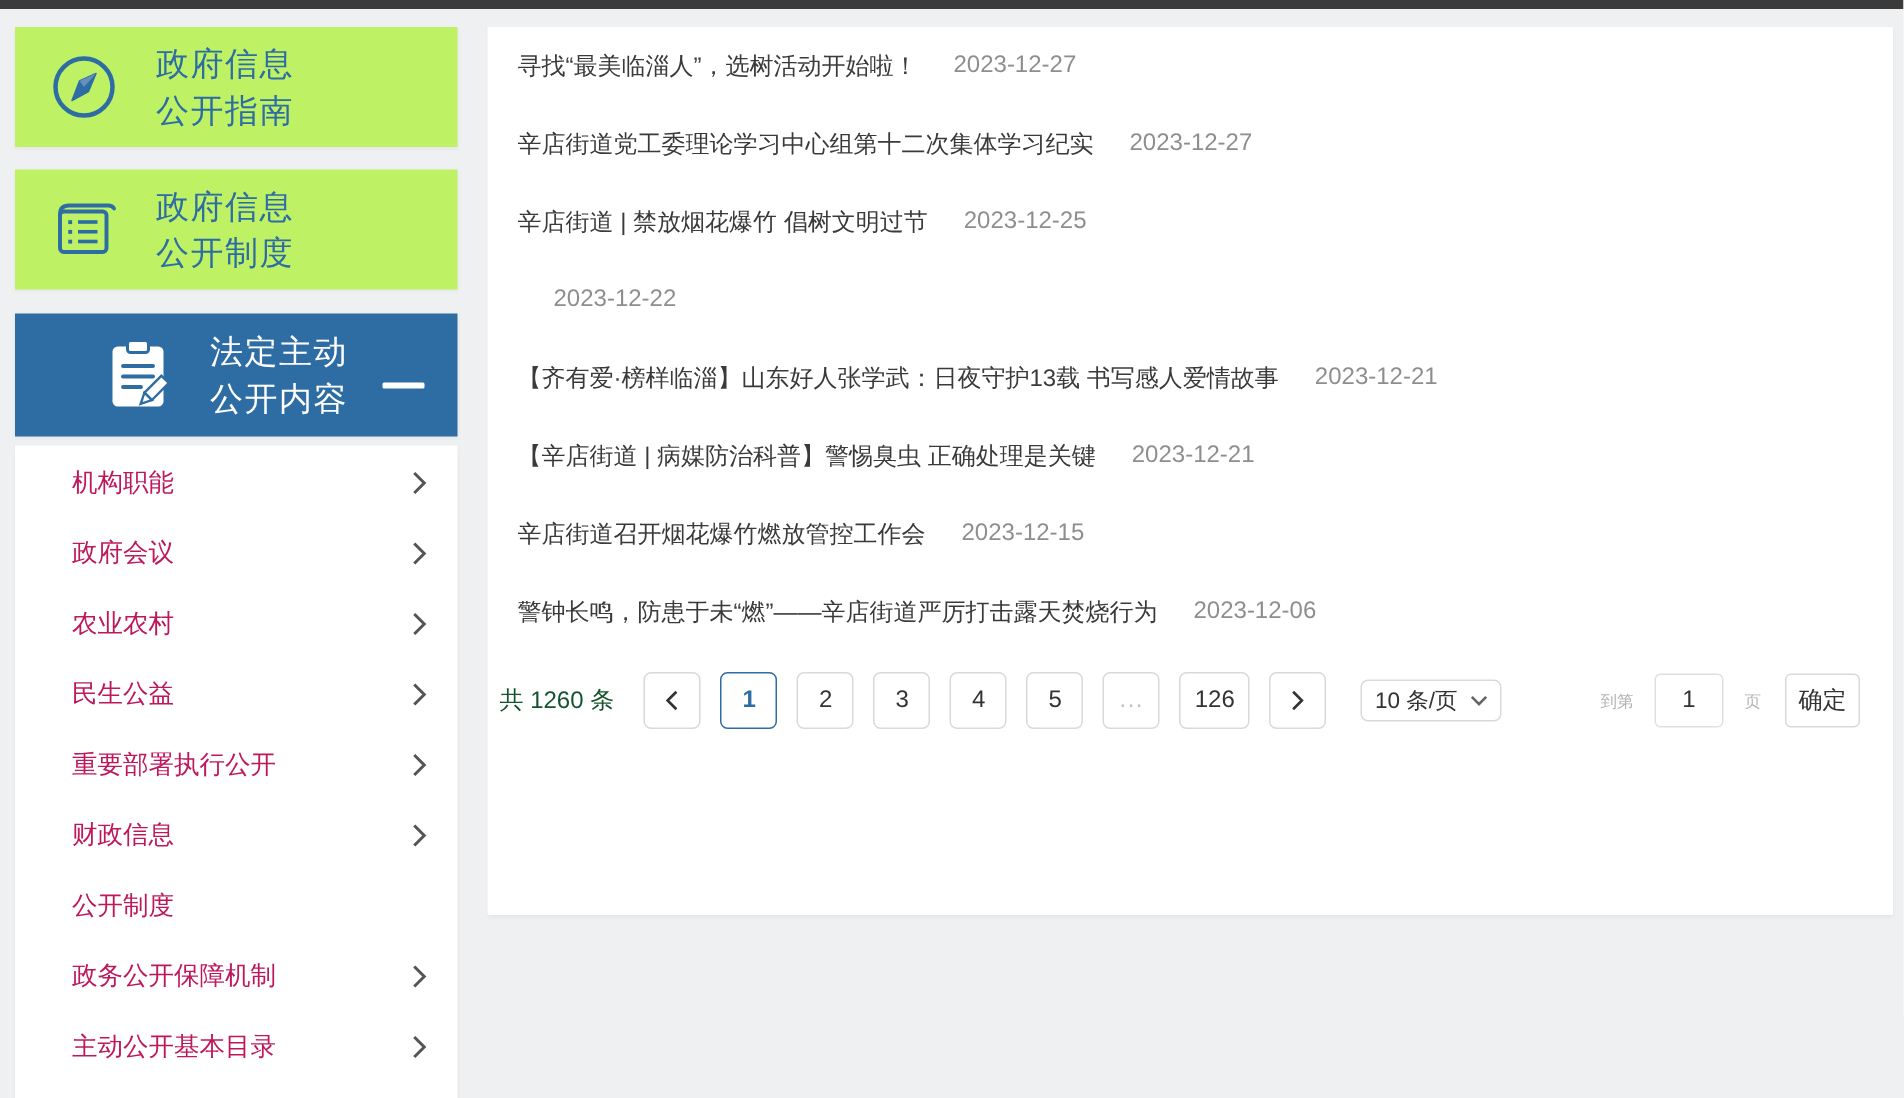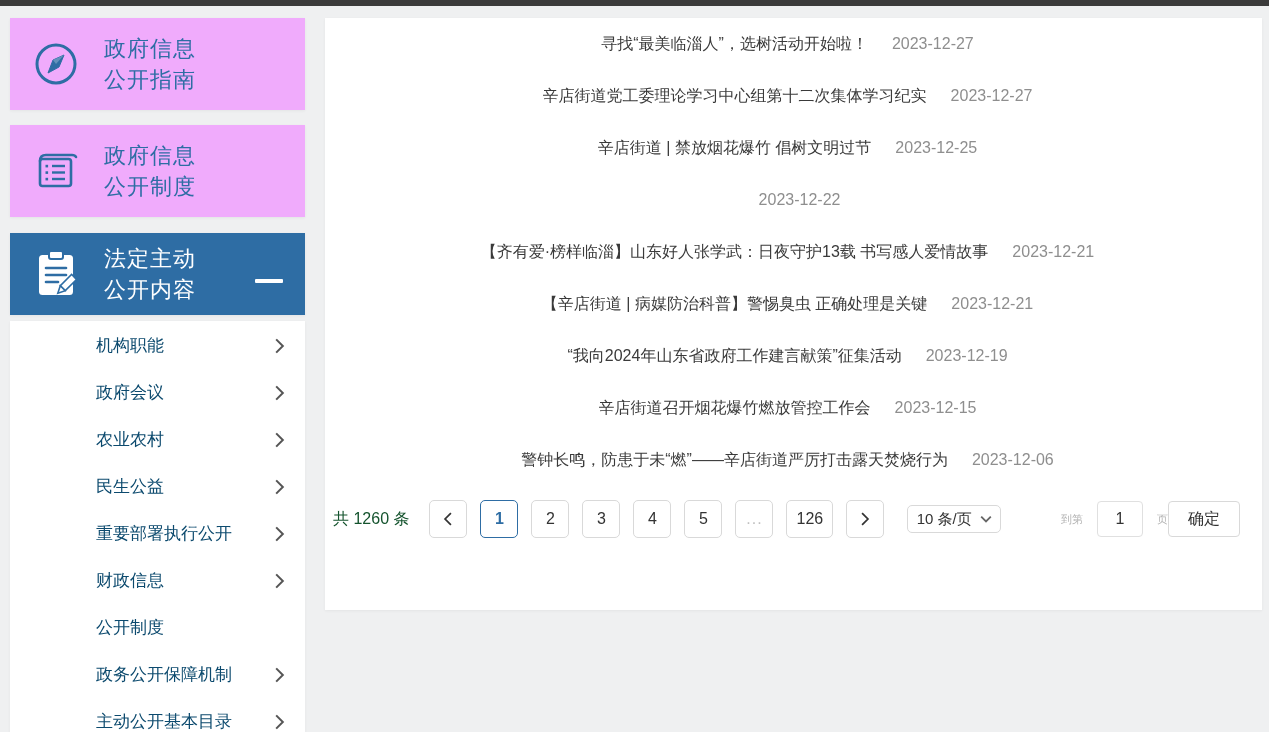--- a/index.html
+++ b/index.html
@@ -8,42 +8,42 @@
     font-family:"Liberation Sans","DejaVu Sans",sans-serif;
     background:#eff0f1;
     position:relative;
     color:#333;
   }
   .topbar { position:absolute; left:0; top:0; width:100%; height:6px; background:#3b3b3b; }
 
   
   .sidebar { position:absolute; left:10px; top:18px; width:295px; }
   .nav-card {
-    background:#f0abfc; height:92px; display:flex; align-items:center;
+    background:#bef264; height:80px; display:flex; align-items:center;
     box-shadow:0 1px 3px rgba(0,0,0,0.05); cursor:pointer;
   }
   .nav-card + .nav-card { margin-top:15px; }
   .nav-card .icon-box { width:48px; height:56px; margin-left:22px; flex:0 0 auto;
     display:flex; align-items:center; justify-content:center; }
   .card-title { margin-left:24px; font-size:22px; line-height:31px; color:#2e6da4; letter-spacing:1px; }
-  .nav-card.active { background:#2e6da4; height:82px; margin-top:16px; position:relative; }
+  .nav-card.active { background:#2e6da4; height:82px; margin-top:16px; position:relative;padding-left:36px; }
   .nav-card.active .card-title { color:#fff; }
   .minus-bar { position:absolute; right:22px; top:46px; width:28px; height:4px; background:#fff; border-radius:1px; }
 
   .menu-panel { background:#fff; margin-top:6px; height:440px; overflow:hidden;
     box-shadow:0 1px 3px rgba(0,0,0,0.05); padding-top:1px; }
   .menu-item { height:47px; display:flex; align-items:center; justify-content:space-between;
     padding:0 20px 0 38px; cursor:pointer; }
-  .menu-label { font-size:17px; color:#0c4a6e;margin-left:48px; }
+  .menu-label { font-size:17px; color:#be185d; }
   .menu-chev { flex:0 0 auto; }
 
   
   .main-panel { position:absolute; left:325px; top:18px; width:937px; height:592px;
     background:#fff; box-shadow:0 1px 3px rgba(0,0,0,0.05); }
-  .news-row { height:52px; display:flex; align-items:center; justify-content:center;
+  .news-row { height:52px; display:flex; align-items:center; justify-content:flex-start;
     padding:0 32px 0 20px; }
   .news-title { font-size:16px; color:#3a3a3a; white-space:nowrap; overflow:hidden;
     text-overflow:ellipsis; cursor:pointer; }
   .news-date { font-size:16px; color:#8e8e8e; flex:0 0 auto; margin-left:24px; }
 
   
   .pagination { margin-top:14px; height:38px; display:flex; align-items:center;
     padding:0 22px 0 8px; font-size:16px; }
   .total-label { color:#14532d; margin-right:20px; white-space:nowrap; }
   .pbtn { min-width:38px; height:38px; padding:0 9px; border:1px solid #d9d9d9; border-radius:5px;
@@ -52,22 +52,22 @@
   .pbtn.active { border-color:#2e6da4; color:#2e6da4; font-weight:bold; }
   .pbtn.ellipsis { color:#c0c0c0; letter-spacing:1px; }
   .page-size { min-width:94px; height:28px; border:1px solid #d9d9d9; border-radius:5px;
     background:#fff; display:flex; align-items:center; justify-content:center; gap:8px;
     font-size:15px; color:#333; cursor:pointer; margin-left:10px; flex:0 0 auto; }
   .goto-group { margin-left:auto; display:flex; align-items:center; flex:0 0 auto; }
   .goto-label { color:#b3b3b3; font-size:11px; }
   .goto-input { width:46px; height:36px; border:1px solid #e0e0e0; border-radius:4px;
     text-align:center; font-size:16px; color:#333; margin:0 14px;
     font-family:"Liberation Sans","DejaVu Sans",sans-serif; }
-  .confirm-btn { height:36px; padding:0 19px; border:1px solid #d9d9d9; border-radius:4px;
-    background:#fff; font-size:16px; color:#333; cursor:pointer; 
+  .confirm-btn { height:36px; padding:0 8px; border:1px solid #d9d9d9; border-radius:4px;
+    background:#fff; font-size:16px; color:#333; cursor:pointer; margin-left:16px;
     font-family:"Liberation Sans","DejaVu Sans",sans-serif; }
 </style>
 </head>
 <body>
 
 <div class="topbar"></div>
 
 <div class="sidebar">
 
   <div class="nav-card">
@@ -205,24 +205,20 @@
   </div>
   <div class="news-row">
     <span class="news-title">【齐有爱·榜样临淄】山东好人张学武：日夜守护13载 书写感人爱情故事</span>
     <span class="news-date">2023-12-21</span>
   </div>
   <div class="news-row">
     <span class="news-title">【辛店街道 | 病媒防治科普】警惕臭虫 正确处理是关键</span>
     <span class="news-date">2023-12-21</span>
   </div>
   <div class="news-row">
-    <span class="news-title">“我向2024年山东省政府工作建言献策”征集活动</span>
-    <span class="news-date">2023-12-19</span>
-  </div>
-  <div class="news-row">
     <span class="news-title">辛店街道召开烟花爆竹燃放管控工作会</span>
     <span class="news-date">2023-12-15</span>
   </div>
   <div class="news-row">
     <span class="news-title">警钟长鸣，防患于未“燃”——辛店街道严厉打击露天焚烧行为</span>
     <span class="news-date">2023-12-06</span>
   </div>
 
   <div class="pagination">
     <span class="total-label">共 1260 条</span>

